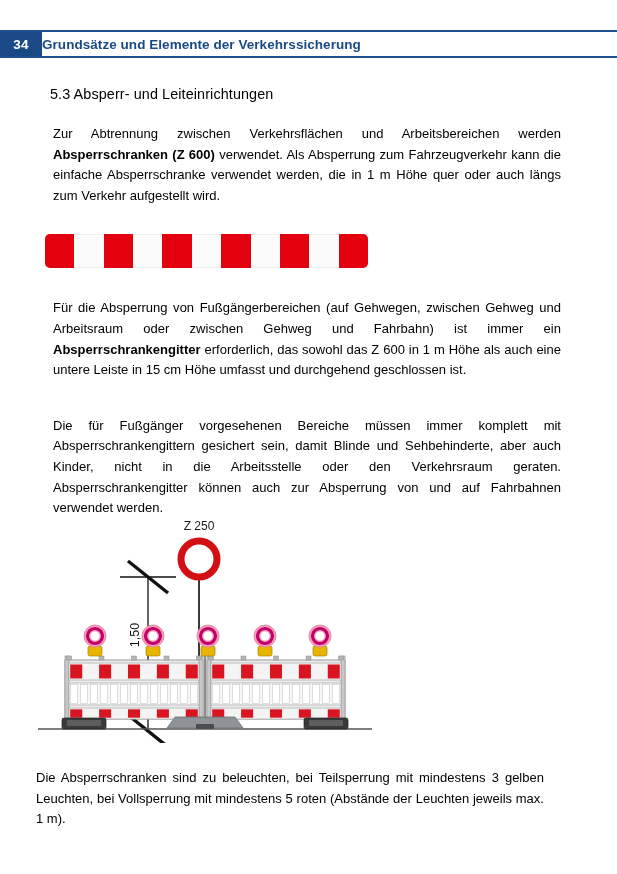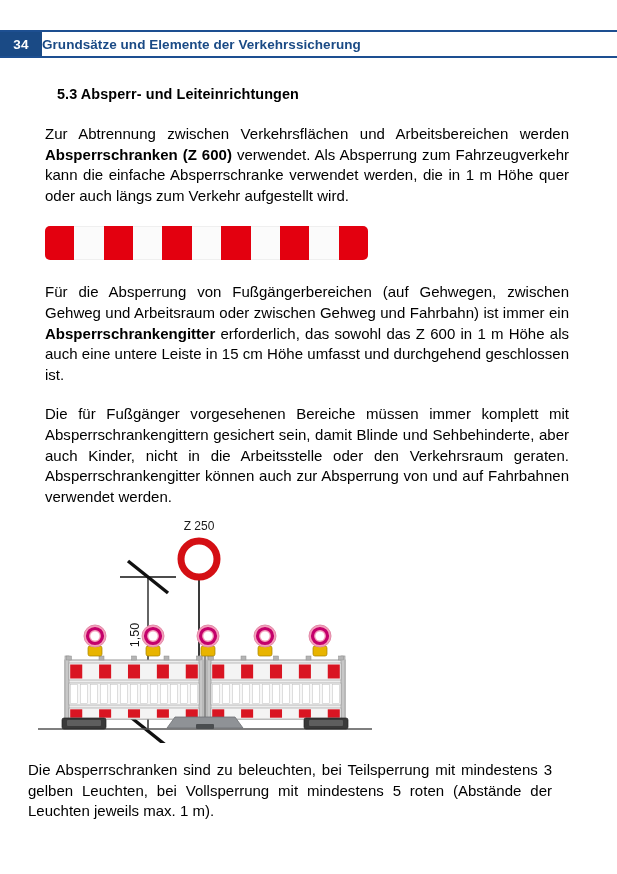--- a/index.html
+++ b/index.html
@@ -53,28 +53,28 @@
 
   
   .content {
     position: absolute;
     left: 45px;
     top: 86px;
     width: 524px;
   }
   .section-heading {
     font-size: 14.4px;
-    font-weight: bold;
-    margin: 0 0 22px 12px;
+    font-weight: normal;
+    margin: 0 0 22px 5px;
     letter-spacing: 0.1px;
   }
   p.body-text {
-    font-size: 15px;
+    font-size: 13px;
     line-height: 20.6px;
-    margin: 0;
+    margin: 8px;
     text-align: justify;
     -moz-text-align-last: left;
     text-align-last: left;
     letter-spacing: 0.01px;
   }
   p.body-text b { font-weight: bold; }
   .gap-after-p1 { height: 20px; }
   .gap-after-bar { height: 22px; }
   .gap-mid { height: 19px; }
 

